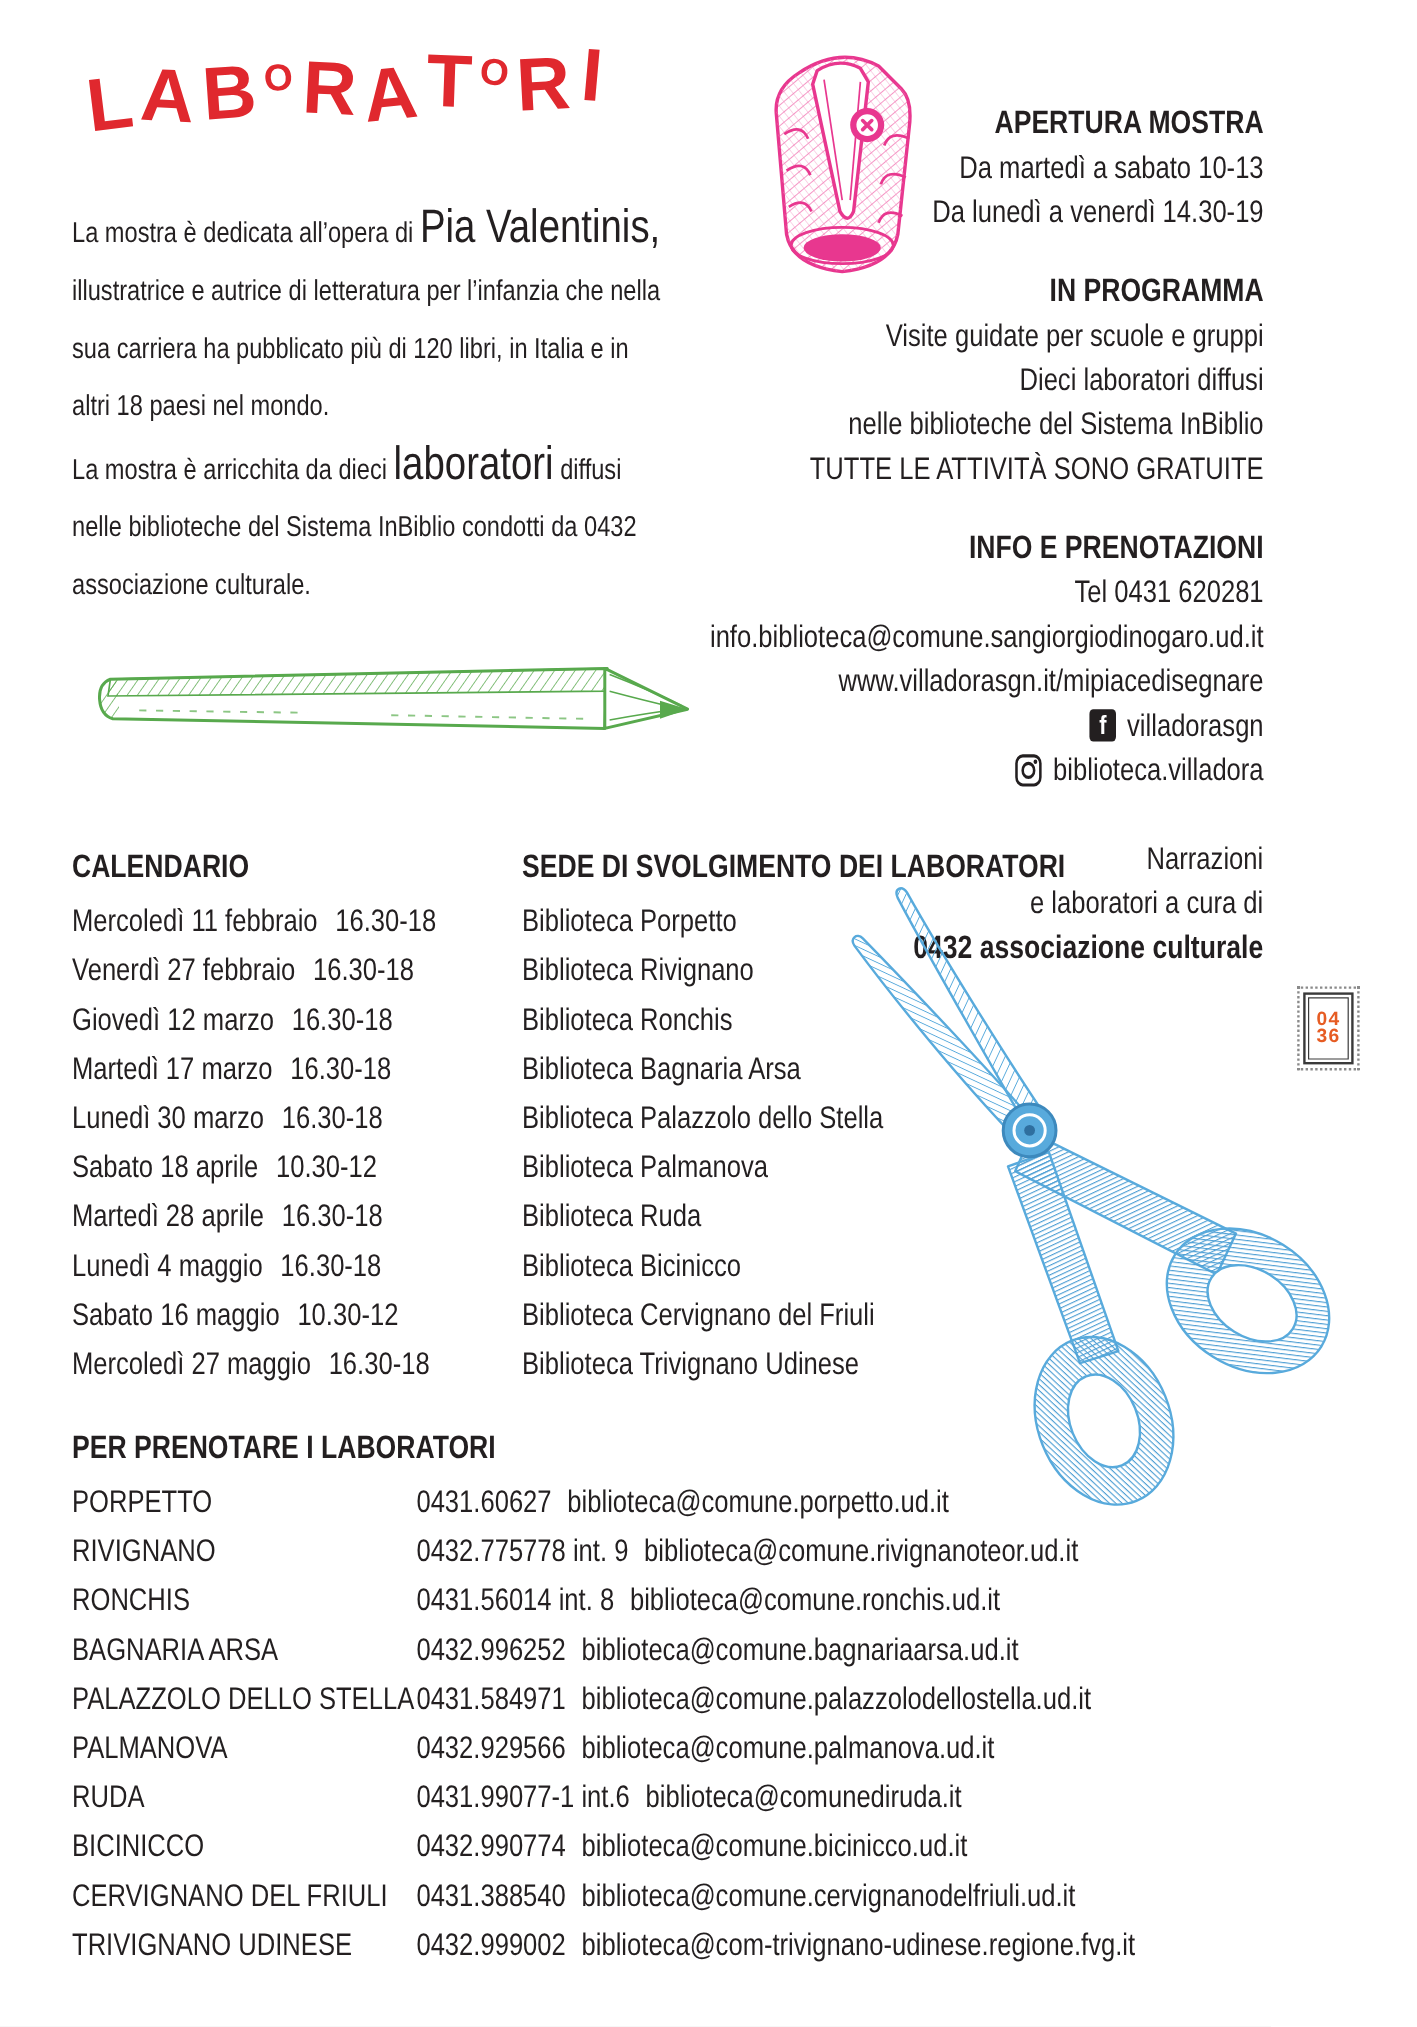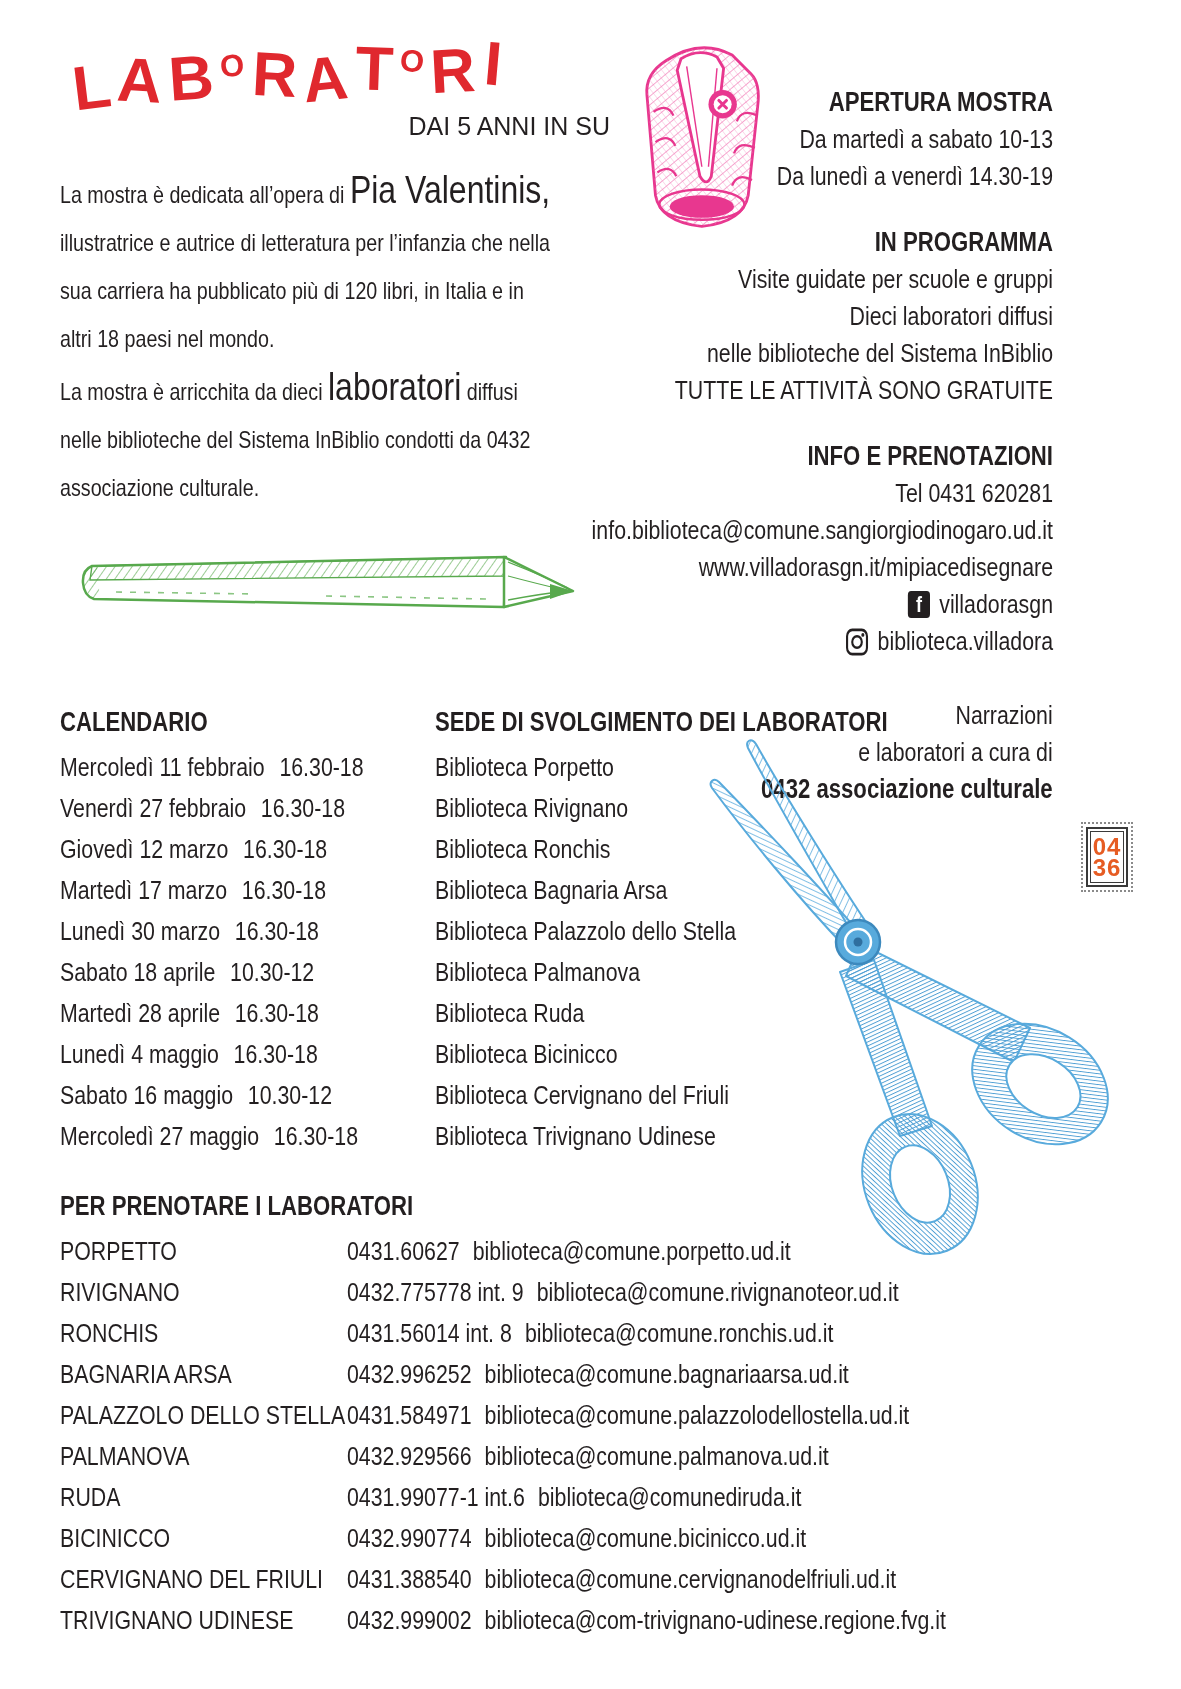--- a/index.html
+++ b/index.html
@@ -72,21 +72,21 @@
   .credits .bold { font-weight:bold; font-size:27px; }
   .stamp {
     position:absolute; left:1081px; top:822px; width:52px; height:70px;
     border:2px dotted #8a8a8a; box-sizing:border-box; padding:3px; background:#fff;
   }
   .stamp-frame {
     width:100%; height:100%; box-sizing:border-box;
     border:2px solid #3a3a3a;
     box-shadow:inset 0 0 0 2px #ffffff, inset 0 0 0 3px #3a3a3a;
     display:flex; flex-direction:column; align-items:center; justify-content:center;
-    color:#e65c23; font-size:24px; font-weight:bold; line-height:0.88; letter-spacing:1px;
+    color:#e65c23; font-size:16px; font-weight:bold; line-height:0.88; letter-spacing:1px;
   }
 
   
   .booking {
     position:absolute; left:60px; top:1186px;
     font-size:26px; line-height:41px; white-space:nowrap; z-index:2;
   }
   .brow { display:flex; }
   .brow .bname  { width:350px; flex:none; }
   .brow .bphone { margin-right:16px; }
@@ -96,21 +96,20 @@
   .pencil    { position:absolute; left:76px;  top:536px; width:500px; height:90px; }
   .scissors  { position:absolute; left:688px; top:732px; width:440px; height:540px; z-index:1; }
   svg { overflow:visible; }
 </style>
 </head>
 <body>
 
 <div class="page">
 
   <div class="title"><span class="lt lt0">L</span><span class="lt lt1">A</span><span class="lt lt2">B</span><span class="lt lt3">O</span><span class="lt lt4">R</span><span class="lt lt5">A</span><span class="lt lt6">T</span><span class="lt lt7">O</span><span class="lt lt8">R</span><span class="lt lt9">I</span></div>
-  <div class="subtitle">DAI 5 ANNI IN SU</div>
 
   <svg class="sharpener" viewBox="0 0 150 210">
     <defs>
       <pattern id="hpk" width="7" height="7" patternUnits="userSpaceOnUse" patternTransform="rotate(50)">
           <line x1="0" y1="0" x2="0" y2="7" stroke="#ef5aa4" stroke-width="1.1"></line>
         </pattern>
       <pattern id="hpk2" width="5.5" height="5.5" patternUnits="userSpaceOnUse" patternTransform="rotate(-38)">
           <line x1="0" y1="0" x2="0" y2="5.5" stroke="#f48cc0" stroke-width="1"></line>
         </pattern>
     </defs>

